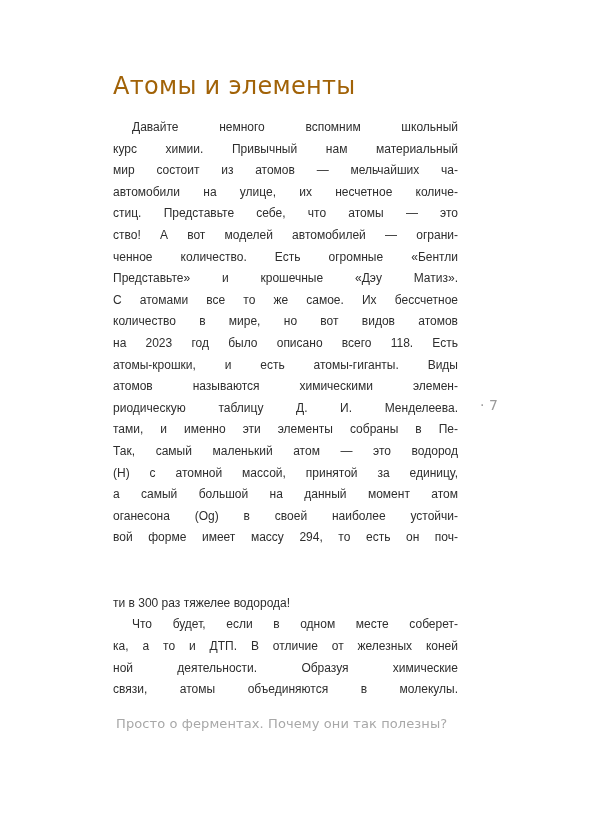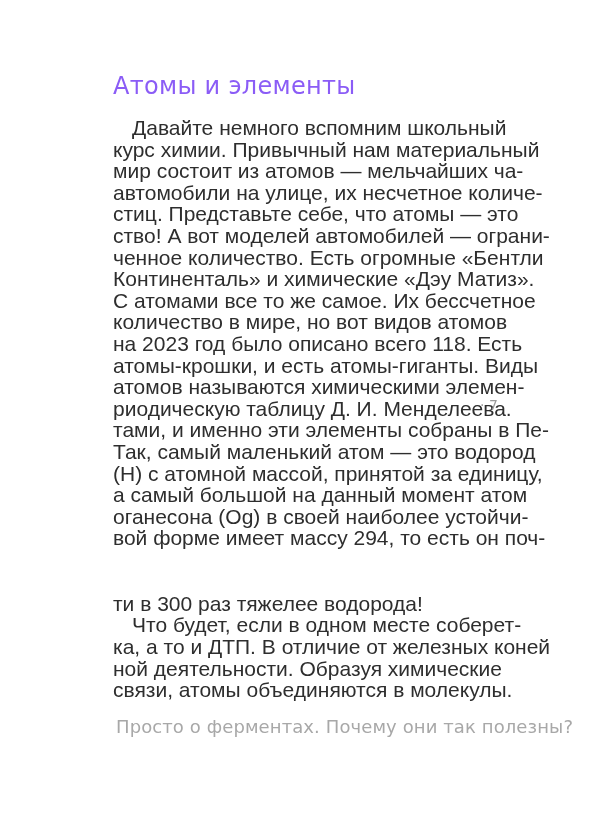--- a/index.html
+++ b/index.html
@@ -4,55 +4,55 @@
 <style>
   html, body { margin: 0; padding: 0; }
   body {
     width: 600px; height: 840px; background: #ffffff; position: relative; overflow: hidden;
     font-family: "Liberation Sans", "DejaVu Sans", sans-serif; color: #2b2b2b;
   }
   .page { position: absolute; left: 0; top: 0; width: 600px; height: 840px; }
   .title {
     position: absolute; left: 113px; top: 72px; margin: 0;
     font-family: "DejaVu Sans", sans-serif; font-weight: normal;
-    font-size: 24px; letter-spacing: 0.3px; color: #8b5cf6;
+    font-size: 24px; letter-spacing: 0.3px; color: #a16207;
   }
   .body-text {
     position: absolute; left: 113px; top: 117px; width: 345px;
-    font-size: 21px; line-height: 21.6px; color: #2e2e2e;
+    font-size: 12px; line-height: 21.6px; color: #2e2e2e;
   }
   .line { display: block; white-space: nowrap; text-align: justify; text-align-last: justify; height: 21.6px; }
   .line.last { text-align-last: left; margin-top: 44px; }
   .line.indent { padding-left: 19px; }
   .page-number {
     position: absolute; left: 480px; top: 397px; font-size: 14px; color: #9a9a9a;
     font-family: "DejaVu Sans", sans-serif;
   }
   .running-footer {
     position: absolute; left: 116px; top: 716px; width: 340px;
-    font-family: "DejaVu Sans", sans-serif; font-size: 18px; color: #a8a8a8;
+    font-family: "DejaVu Sans", sans-serif; font-size: 13px; color: #a8a8a8;
     white-space: nowrap; letter-spacing: 0.1px;
   }
 </style>
 </head>
 <body>
 
 <div class="page">
   <h1 class="title">Атомы и элементы</h1>
 
   <div class="body-text">
     <div>
       <span class="line indent">Давайте немного вспомним школьный</span>
       <span class="line">курс химии. Привычный нам материальный</span>
       <span class="line">мир состоит из атомов — мельчайших ча-</span>
       <span class="line">автомобили на улице, их несчетное количе-</span>
       <span class="line">стиц. Представьте себе, что атомы — это</span>
       <span class="line">ство! А вот моделей автомобилей — ограни-</span>
       <span class="line">ченное количество. Есть огромные «Бентли</span>
-      <span class="line">Континенталь» и химические «Дэу Матиз».</span>
+      <span class="line">Представьте» и крошечные «Дэу Матиз».</span>
       <span class="line">С атомами все то же самое. Их бессчетное</span>
       <span class="line">количество в мире, но вот видов атомов</span>
       <span class="line">на 2023 год было описано всего 118. Есть</span>
       <span class="line">атомы-крошки, и есть атомы-гиганты. Виды</span>
       <span class="line">атомов называются химическими элемен-</span>
       <span class="line">риодическую таблицу Д. И. Менделеева.</span>
       <span class="line">тами, и именно эти элементы собраны в Пе-</span>
       <span class="line">Так, самый маленький атом — это водород</span>
       <span class="line">(H) с атомной массой, принятой за единицу,</span>
       <span class="line">а самый большой на данный момент атом</span>

